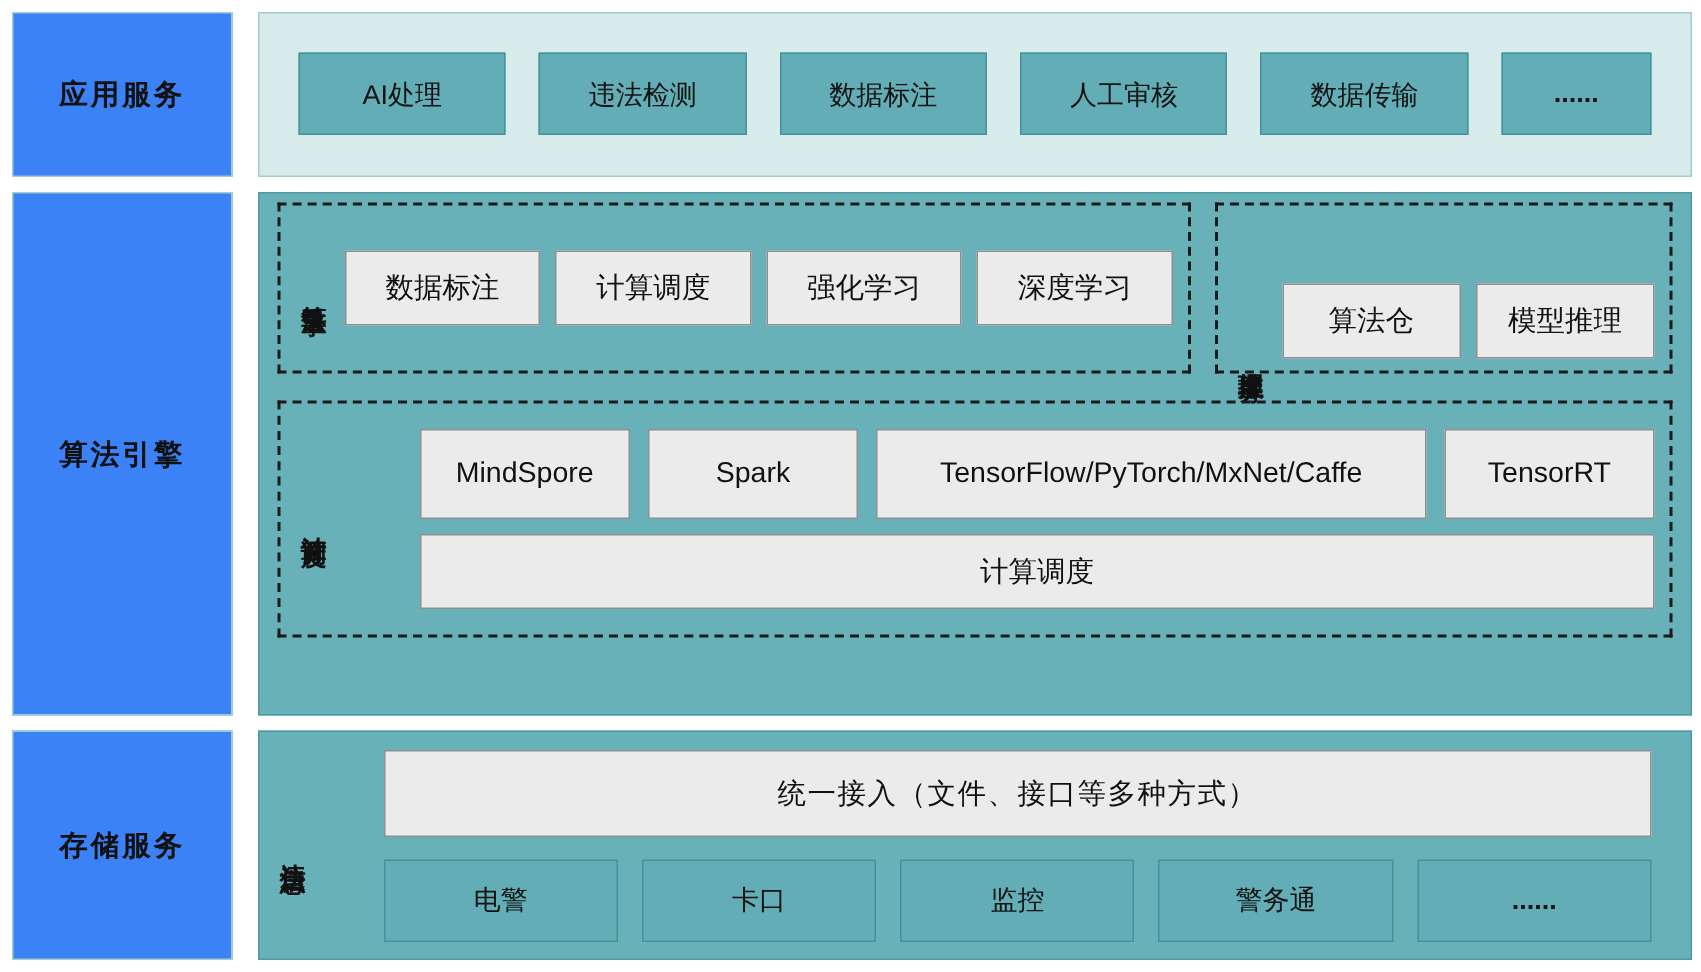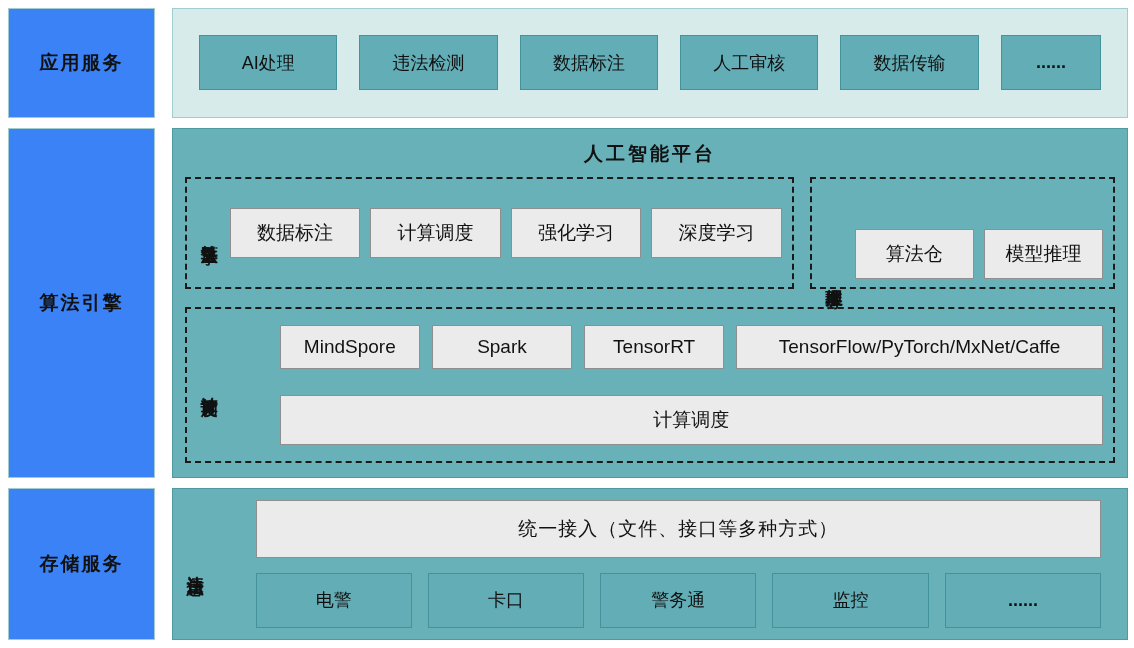--- a/index.html
+++ b/index.html
@@ -111,21 +111,21 @@
     align-items: center;
   }
   .compute-col {
     flex: 1;
     display: flex;
     flex-direction: column;
     gap: 14px;
     padding-left: 50px;
   }
   .compute-top { display: flex; gap: 12px; height: 56px; }
-  .compute-top .box-gray { height: 44px; text-align: right; }
+  .compute-top .box-gray { height: 60px; text-align: right; }
   .box-tf { flex: 2.64; }
   .box-sched { height: 50px; flex: none; }
 
   
   .panel-storage {
     background: #68b1b9;
     border: 1px solid #4d9aa2;
     display: flex;
     align-items: center;
     gap: 14px;
@@ -172,21 +172,20 @@
       <div class="btn-teal">数据传输</div>
       <div class="btn-teal narrow">......</div>
     </div>
   </div>
 
   <div class="row row-engine">
     <div class="side-label">
       <span>算法引擎</span>
     </div>
     <div class="panel panel-teal">
-      <div class="panel-title">人工智能平台</div>
 
       <div class="dashed-row">
         <div class="dashed dashed-algo">
           <div class="v-label">算法引擎</div>
           <div class="box-gray">数据标注</div>
           <div class="box-gray">计算调度</div>
           <div class="box-gray">强化学习</div>
           <div class="box-gray">深度学习</div>
         </div>
         <div class="dashed dashed-infer">
@@ -195,41 +194,41 @@
           <div class="box-gray">模型推理</div>
         </div>
       </div>
 
       <div class="dashed dashed-compute">
         <div class="v-label">计算调度</div>
         <div class="compute-col">
           <div class="compute-top">
             <div class="box-gray">MindSpore</div>
             <div class="box-gray">Spark</div>
+            <div class="box-gray box-tf">TensorFlow/PyTorch/MxNet/Caffe</div>
             <div class="box-gray">TensorRT</div>
-            <div class="box-gray box-tf">TensorFlow/PyTorch/MxNet/Caffe</div>
           </div>
           <div class="box-gray box-sched">计算调度</div>
         </div>
       </div>
     </div>
   </div>
 
   <div class="row row-storage">
     <div class="side-label">
       <span>存储服务</span>
     </div>
     <div class="panel panel-storage">
       <div class="v-label">违法信息</div>
       <div class="storage-col">
         <div class="box-gray access-box">统一接入（文件、接口等多种方式）</div>
         <div class="sources-row">
           <div class="src-box">电警</div>
           <div class="src-box">卡口</div>
+          <div class="src-box">监控</div>
           <div class="src-box">警务通</div>
-          <div class="src-box">监控</div>
           <div class="src-box dots">......</div>
         </div>
       </div>
     </div>
   </div>
 
 </div>
 
 </body></html>

